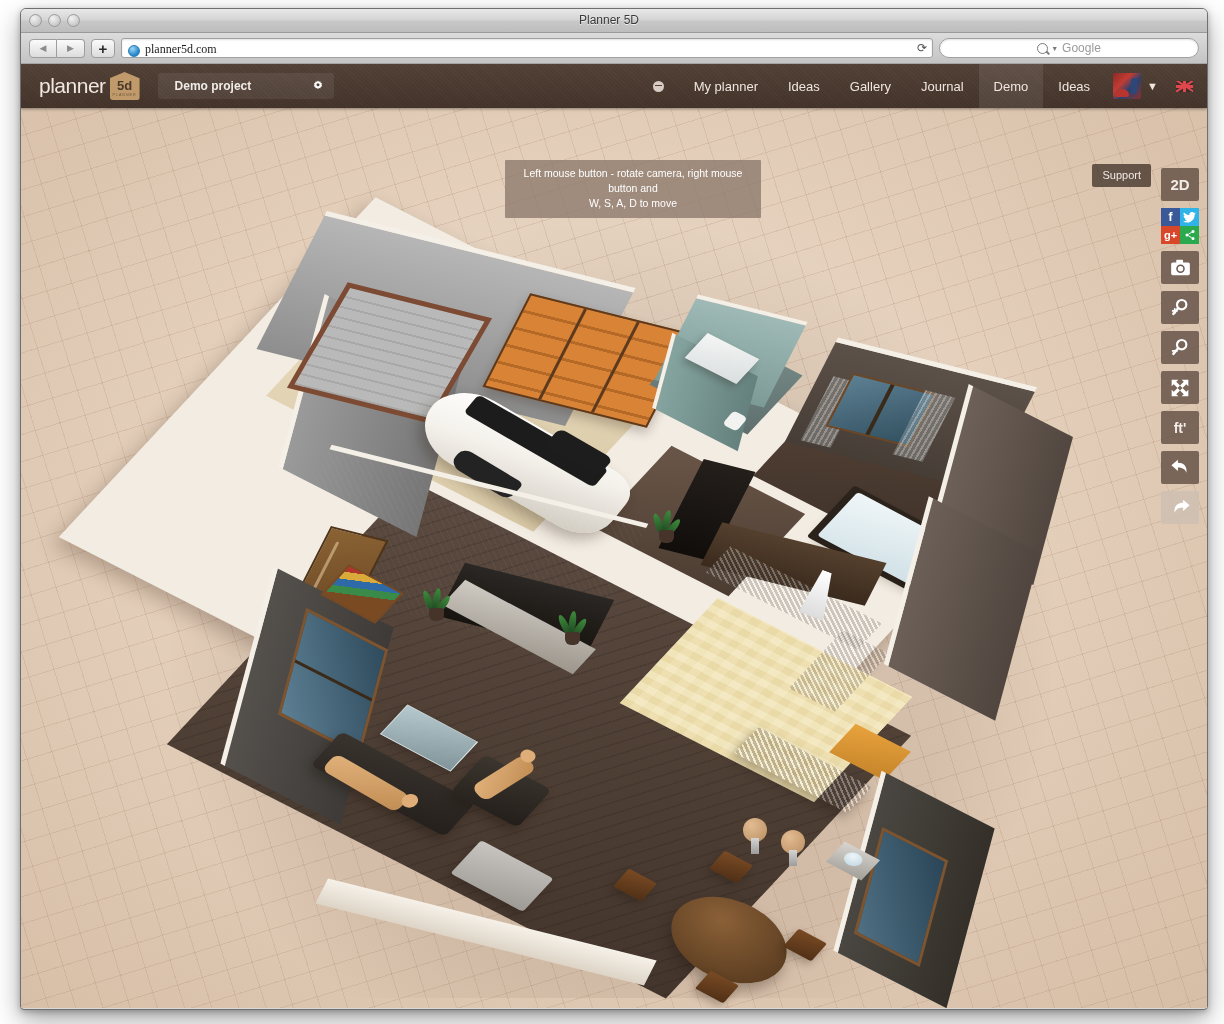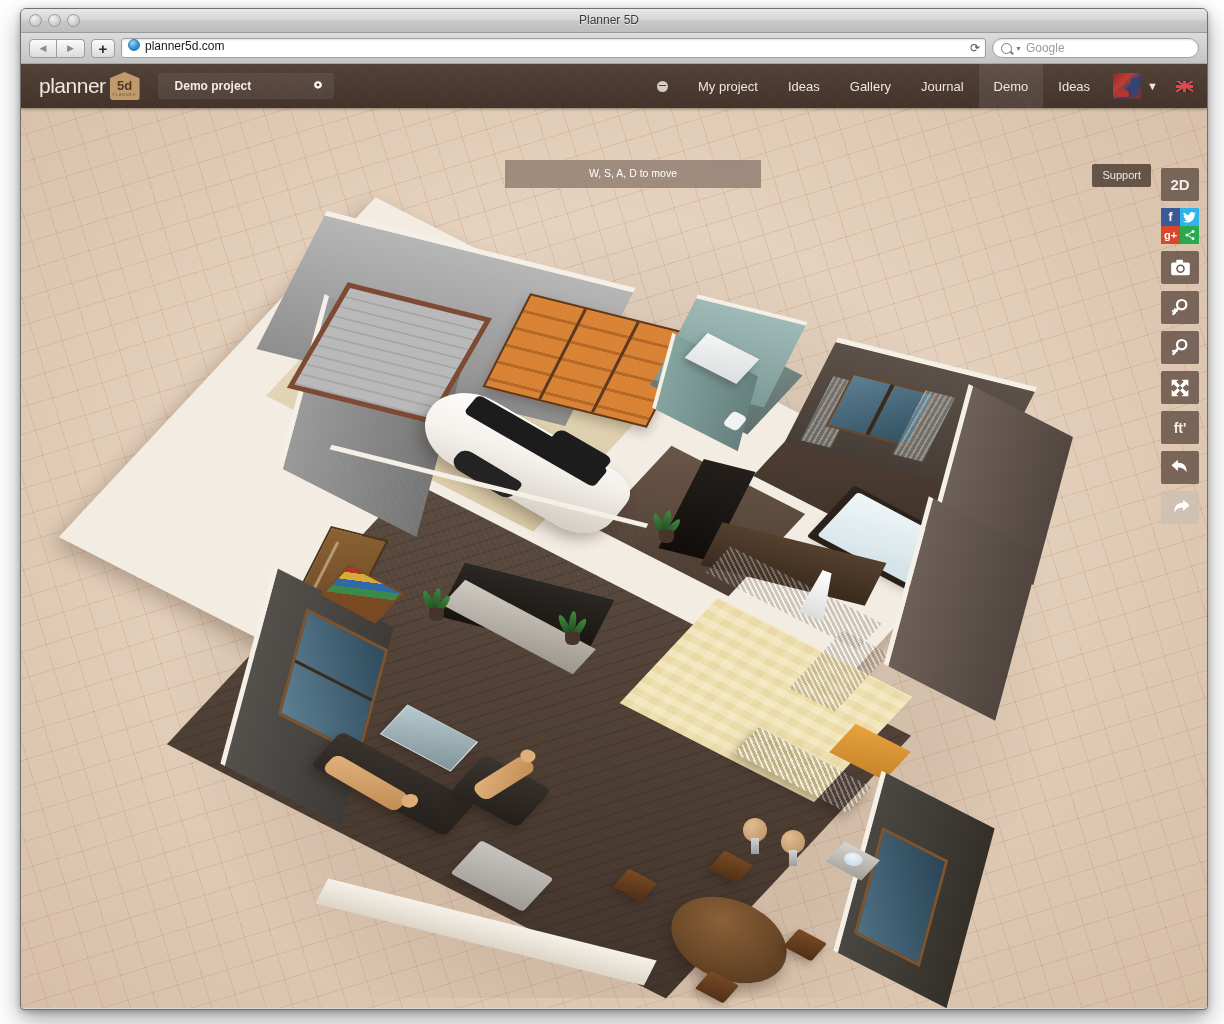--- a/index.html
+++ b/index.html
@@ -78,46 +78,48 @@
     font-size: 15px; color: #2b2b2b; font-weight: bold;
     box-sizing: border-box;
   }
 
   #address-field {
     flex: 1;
     height: 20px;
     background: #ffffff;
     border: 1px solid #a0a0a0;
     border-radius: 3px;
-    display: flex; align-items: flex-start;
+    display: flex; align-items: flex-end;
     padding: 0 6px;
     box-sizing: border-box;
     position: relative;
     box-shadow: inset 0 1px 2px rgba(0,0,0,0.12);
+    font-family: Liberation Serif, serif;
   }
   #globe-icon {
     width: 12px; height: 12px; border-radius: 50%;
     background: radial-gradient(circle at 35% 28%, #9fd8f5, #2f8fd0 60%, #1b6ba8 100%);
     margin-right: 5px; flex: 0 0 auto;
     border: 1px solid #2a7cb5; box-sizing: border-box;
   }
   #url-text { font-size: 12px; color: #1a1a1a; }
   #reload-btn {
     position: absolute; right: 5px; top: 2px;
     font-size: 12px; color: #555; line-height: 15px;
   }
 
   #search-field {
-    width: 207px; height: 20px;
+    width: 260px; height: 20px;
     background: #ffffff;
     border: 1px solid #a0a0a0;
     border-radius: 10px;
     display: flex; align-items: center;
     padding: 0 8px; box-sizing: border-box;
     box-shadow: inset 0 1px 2px rgba(0,0,0,0.12);
+    justify-content: center;
   }
   #search-glass {
     width: 9px; height: 9px; border: 1.5px solid #7a7a7a;
     border-radius: 50%; position: relative; margin-right: 2px; flex: 0 0 auto;
   }
   #search-glass::after {
     content: ''; position: absolute; width: 4px; height: 1.5px;
     background: #7a7a7a; right: -3px; bottom: -1px; transform: rotate(45deg);
   }
   #search-caret { font-size: 7px; color: #7a7a7a; margin: 0 4px 0 1px; }
@@ -819,21 +821,21 @@
             <path fill="#ffffff" d="M12 2.5l1.6 2.2 2.6-.6.5 2.6 2.5 1-1.3 2.3 1.3 2.3-2.5 1-.5 2.6-2.6-.6L12 17.5l-1.6-2.2-2.6.6-.5-2.6-2.5-1 1.3-2.3L4.8 7.7l2.5-1 .5-2.6 2.6.6z"></path>
             <circle cx="12" cy="10" r="2.6" fill="#51403a"></circle>
           </svg>
         </span>
       </div>
 
       <div id="app-nav">
         <div class="nav-item">
           <span id="nav-dot"></span>
         </div>
-        <div class="nav-item">My project</div>
+        <div class="nav-item">My planner</div>
         <div class="nav-item">Ideas</div>
         <div class="nav-item">Gallery</div>
         <div class="nav-item">Journal</div>
         <div class="nav-item active">Demo</div>
         <div class="nav-item">Ideas</div>
         <div class="nav-item" style="padding:0 4px 0 2px;">
           <span id="avatar"></span>
           <span id="avatar-caret">▼</span>
         </div>
         <div class="nav-item" style="padding:0;">
@@ -931,20 +933,21 @@
         <div class="d-chair" id="dchair-3"></div>
 
         <div id="right-low-wall"></div>
         <div id="br-wall"></div>
         <div id="br-window"></div>
         <div id="washer"></div>
         <div id="front-low-wall"></div>
       </div>
 
       <div id="hint-tooltip">
+        <div>Left mouse button - rotate camera, right mouse button and</div>
         <div>W, S, A, D to move</div>
       </div>
 
       <div id="support-tab">Support</div>
 
       <div id="right-toolbar">
 
         <div class="tb-btn">
           <span>2D</span>
         </div>

